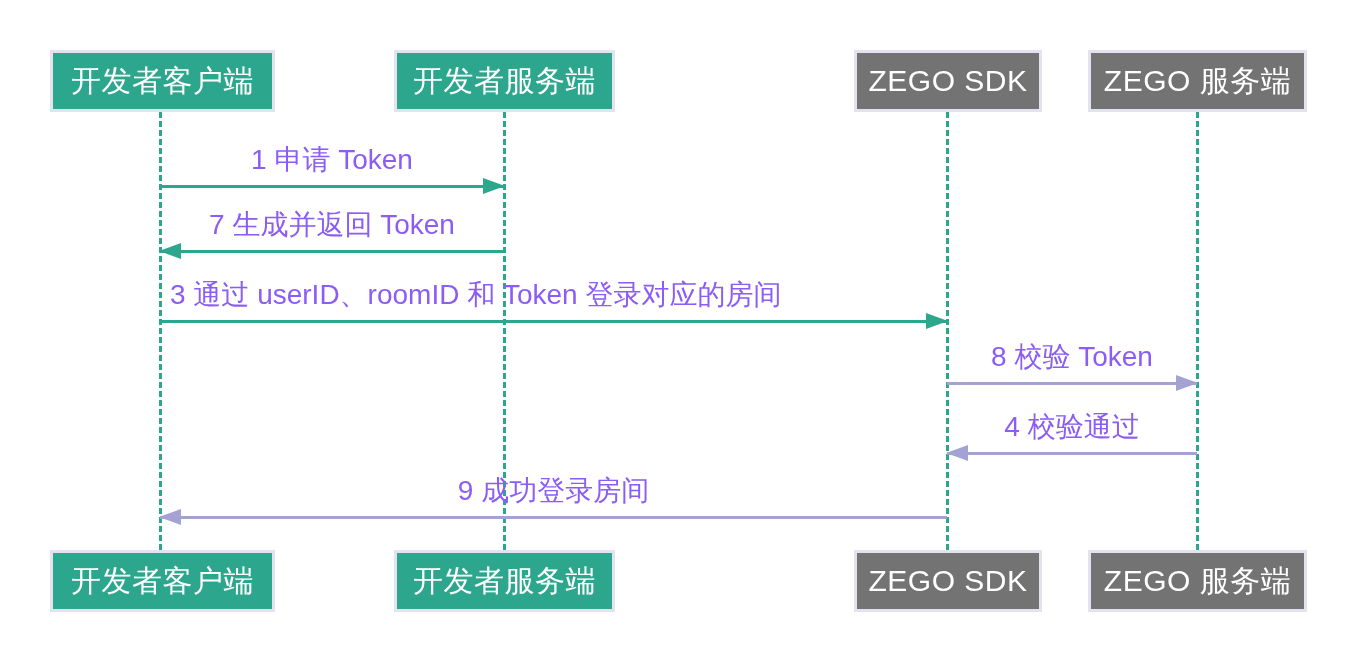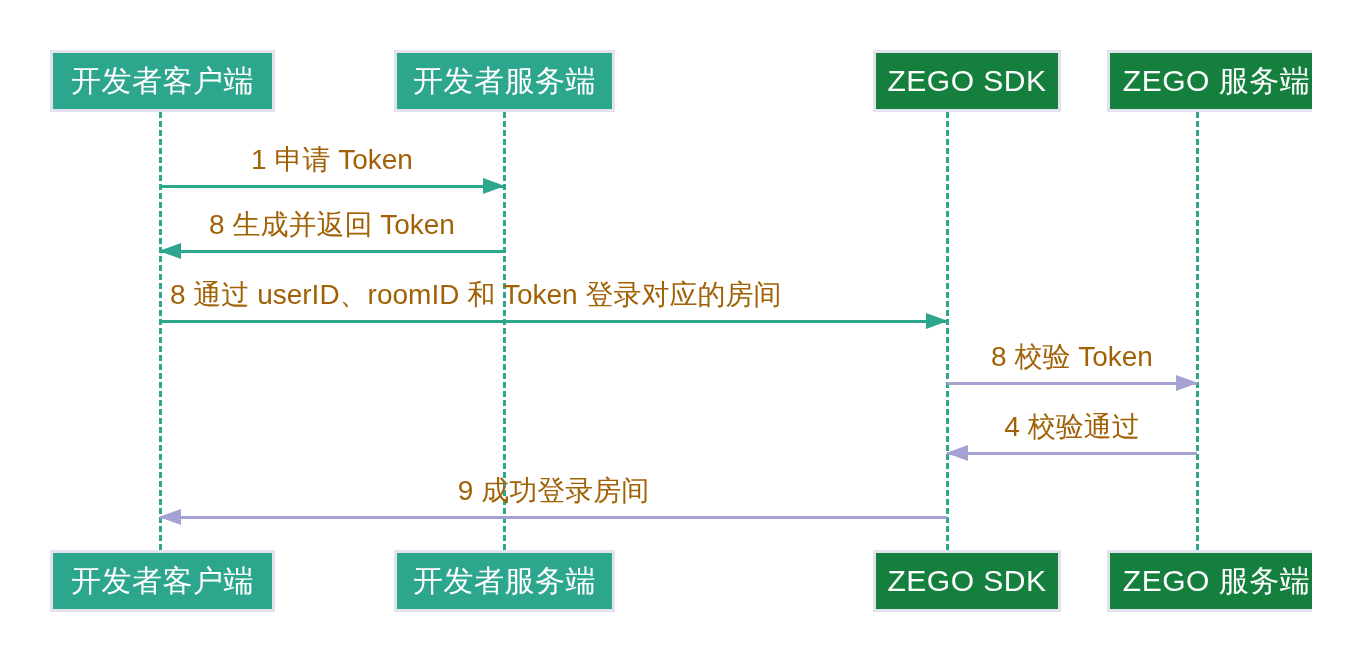--- a/index.html
+++ b/index.html
@@ -26,21 +26,21 @@
     border: 3px solid #e3e3ef;
     color: #ffffff;
     font-size: 30px;
     font-weight: 400;
     letter-spacing: 0.5px;
     line-height: 1;
     white-space: nowrap;
     user-select: none;
   }
   .actor-box.teal  { background: #2CA68D; }
-  .actor-box.purple{ background: #15803d; margin-left: 19px; }
+  .actor-box.purple{ background: #737373; }
 
   .lifeline {
     position: absolute;
     width: 3px;
     border-left: 3px dashed #2CA68D;
     box-sizing: border-box;
   }
 
   .msg {
     position: absolute;
@@ -73,21 +73,21 @@
     border-right: 22px solid #2CA68D;
   }
   .msg.purple.right .head { border-left-color: #A3A2D3; }
   .msg.purple.left  .head { border-right-color: #A3A2D3; }
 
   .msg .label {
     position: absolute;
     bottom: 9px;
     width: 100%;
     text-align: center;
-    color: #a16207;
+    color: #8b5cf6;
     font-size: 28px;
     line-height: 1.1;
     white-space: nowrap;
     user-select: none;
   }
   .msg .label.align-left {
     text-align: left;
     padding-left: 10px;
     box-sizing: border-box;
   }
@@ -125,26 +125,26 @@
       <span>ZEGO 服务端</span>
     </div>
     <div class="msg teal right" style="left: 160px; top: 185px; width: 344px;">
       <div class="line"></div>
       <div class="head"></div>
       <div class="label">1 申请 Token</div>
     </div>
     <div class="msg teal left" style="left: 160px; top: 250px; width: 344px;">
       <div class="line"></div>
       <div class="head"></div>
-      <div class="label">8 生成并返回 Token</div>
+      <div class="label">7 生成并返回 Token</div>
     </div>
     <div class="msg teal right" style="left: 160px; top: 320px; width: 787px;">
       <div class="line"></div>
       <div class="head"></div>
-      <div class="label align-left">8 通过 userID、roomID 和 Token 登录对应的房间</div>
+      <div class="label align-left">3 通过 userID、roomID 和 Token 登录对应的房间</div>
     </div>
     <div class="msg purple right" style="left: 947px; top: 382px; width: 250px;">
       <div class="line"></div>
       <div class="head"></div>
       <div class="label">8 校验 Token</div>
     </div>
     <div class="msg purple left" style="left: 947px; top: 452px; width: 250px;">
       <div class="line"></div>
       <div class="head"></div>
       <div class="label">4 校验通过</div>

